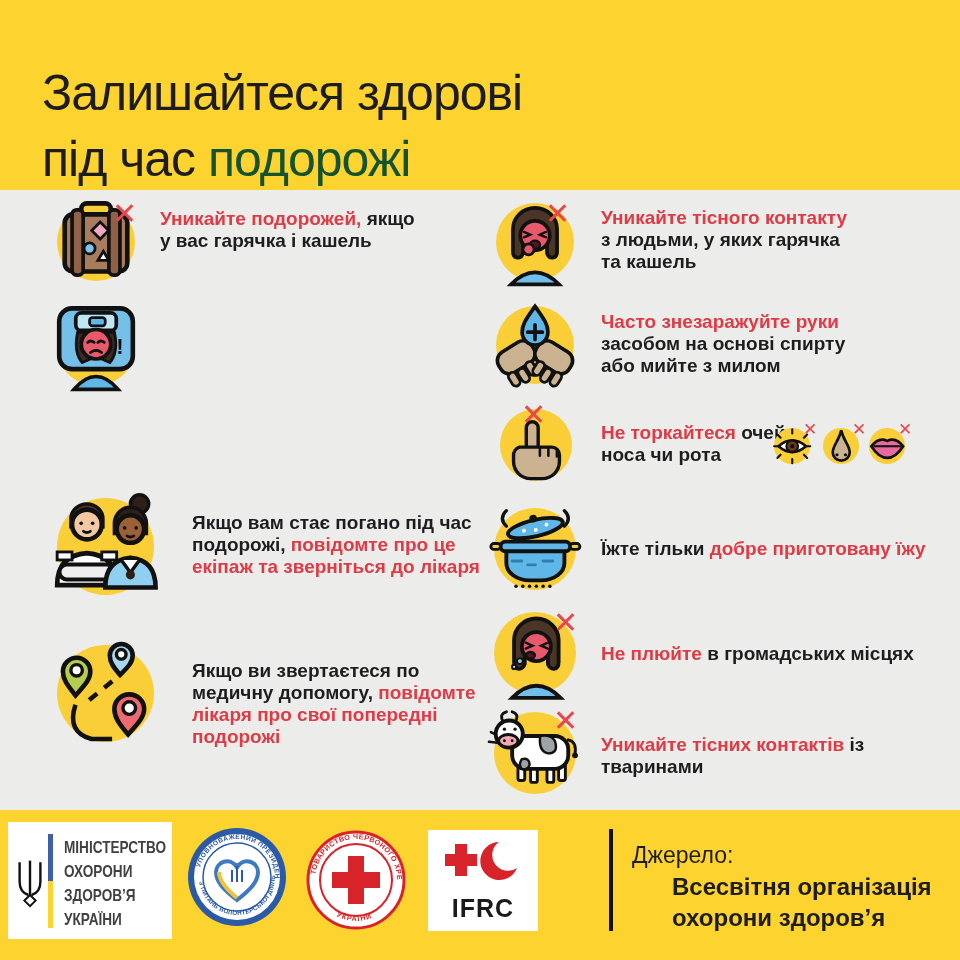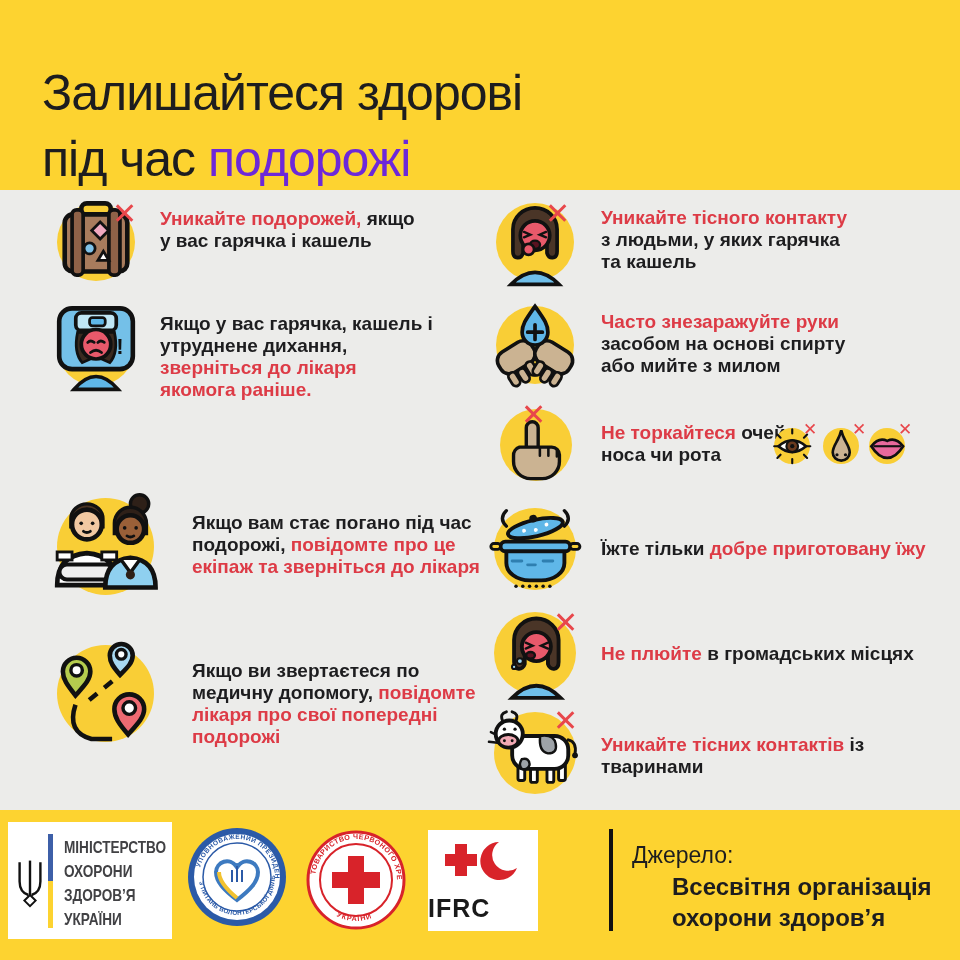--- a/index.html
+++ b/index.html
@@ -1,21 +1,21 @@
 <!DOCTYPE html>
 <html><head>
 <meta charset="utf-8">
 <style>
   html,body{margin:0;padding:0;}
   .page{position:relative;width:960px;height:960px;background:#FDD330;overflow:hidden;
         font-family:"Liberation Sans","DejaVu Sans",sans-serif;}
   
   .title{position:absolute;left:42px;top:26px;font-size:50px;line-height:66px;
          font-weight:normal;color:#1D1D1F;letter-spacing:-1px;}
-  .title .red{color:#6d28d9;}
+  .title .red{color:#14532d;}
   
   .panel{position:absolute;left:0;top:190px;width:960px;height:620px;background:#ECECEA;}
   .bubble{position:absolute;border-radius:50%;background:#F9CE36;}
   .bubble svg{position:absolute;left:-9%;top:-9%;width:118%;height:118%;overflow:visible;}
   .xmark{position:absolute;color:#E8474B;font-weight:bold;font-size:30px;line-height:1;
          font-family:"DejaVu Sans",sans-serif;}
   .xmark.small{font-size:17px;}
   .tip{position:absolute;margin:0;font-size:19px;line-height:22px;font-weight:bold;color:#1D1D1F;}
   .seg-red{color:#DD3B46;}
   .seg-dark{color:#1D1D1F;}
@@ -25,21 +25,21 @@
                  font-weight:bold;color:#414144;transform:scaleX(0.8);transform-origin:left top;
                  white-space:nowrap;}
   .flagbar{position:absolute;left:40px;top:12px;width:5px;height:94px;}
   .flagbar .b{position:absolute;left:0;top:0;width:5px;height:47px;background:#3D5FA8;}
   .flagbar .y{position:absolute;left:0;top:47px;width:5px;height:47px;background:#FDD330;}
   .seal{position:absolute;}
   .divider{position:absolute;background:#111;}
   .source{position:absolute;color:#1D1D1F;}
   .source .lbl{font-size:23px;font-weight:normal;line-height:31px;display:block;}
   .source .b{font-size:24px;font-weight:bold;line-height:31px;display:block;margin-left:40px;}
-  .ifrc-label{position:absolute;left:0;right:0;bottom:8px;
+  .ifrc-label{position:absolute;left:0;right:0;bottom:8px;text-align:center;
               font-size:25px;font-weight:bold;color:#1a1a1a;letter-spacing:1px;}
 </style>
 </head>
 <body>
 
 <div class="page">
 
   <h1 class="title">
     <span>Залишайтеся здорові</span><br>
     <span>під час </span><span class="red">подорожі</span>
@@ -68,21 +68,20 @@
         <rect x="43" y="18" width="17" height="9" rx="3" fill="#5FB7E8" stroke="#111" stroke-width="3"></rect>
         <path d="M30,34 c-3,14 -1,26 5,33 l9,-4 c-6,-9 -8,-18 -6,-29 z" fill="#3A2A20" stroke="#111" stroke-width="3"></path>
         <path d="M70,34 c3,14 1,26 -5,33 l-9,-4 c6,-9 8,-18 6,-29 z" fill="#3A2A20" stroke="#111" stroke-width="3"></path>
         <circle cx="50" cy="47" r="16" fill="#E8596B" stroke="#111" stroke-width="4"></circle>
         <path d="M41,45 q3,-3 7,0 M52,45 q3,-3 7,0" stroke="#111" stroke-width="3" fill="none" stroke-linecap="round"></path>
         <path d="M44,56 q6,-5 12,0" stroke="#111" stroke-width="3" fill="none" stroke-linecap="round"></path>
         <text x="72" y="58" font-size="24" font-weight="bold" fill="#111">!</text>
         <path d="M26,96 q24,-28 48,0 z" fill="#5FB7E8" stroke="#111" stroke-width="4"></path>
       </svg>
     </div>
-    <p class="tip" style="left:160px;top:123px;width:276px;"><span class="seg-dark">Якщо у вас гарячка, кашель і утруднене дихання, </span><span class="seg-red">зверніться до лікаря якомога раніше.</span></p>
 
     <div class="bubble" style="left:57px;top:308px;width:97px;height:97px;">
       <svg viewBox="0 0 100 100">
         <path d="M20,26 a14,13 0 0 1 28,0 v7 h-28 z" fill="#4A3423" stroke="#111" stroke-width="3"></path>
         <circle cx="34" cy="31" r="13" fill="#F2C9A2" stroke="#111" stroke-width="4"></circle>
         <circle cx="29" cy="30" r="1.6" fill="#111"></circle>
           <circle cx="39" cy="30" r="1.6" fill="#111"></circle>
         <path d="M31,37 q3,2 6,0" stroke="#111" stroke-width="2.5" fill="none" stroke-linecap="round"></path>
         <path d="M8,84 q0,-26 26,-28 q26,2 26,28 z" fill="#fff" stroke="#111" stroke-width="4"></path>
         <rect x="8" y="55" width="13" height="7" fill="#fff" stroke="#111" stroke-width="2.5"></rect>

